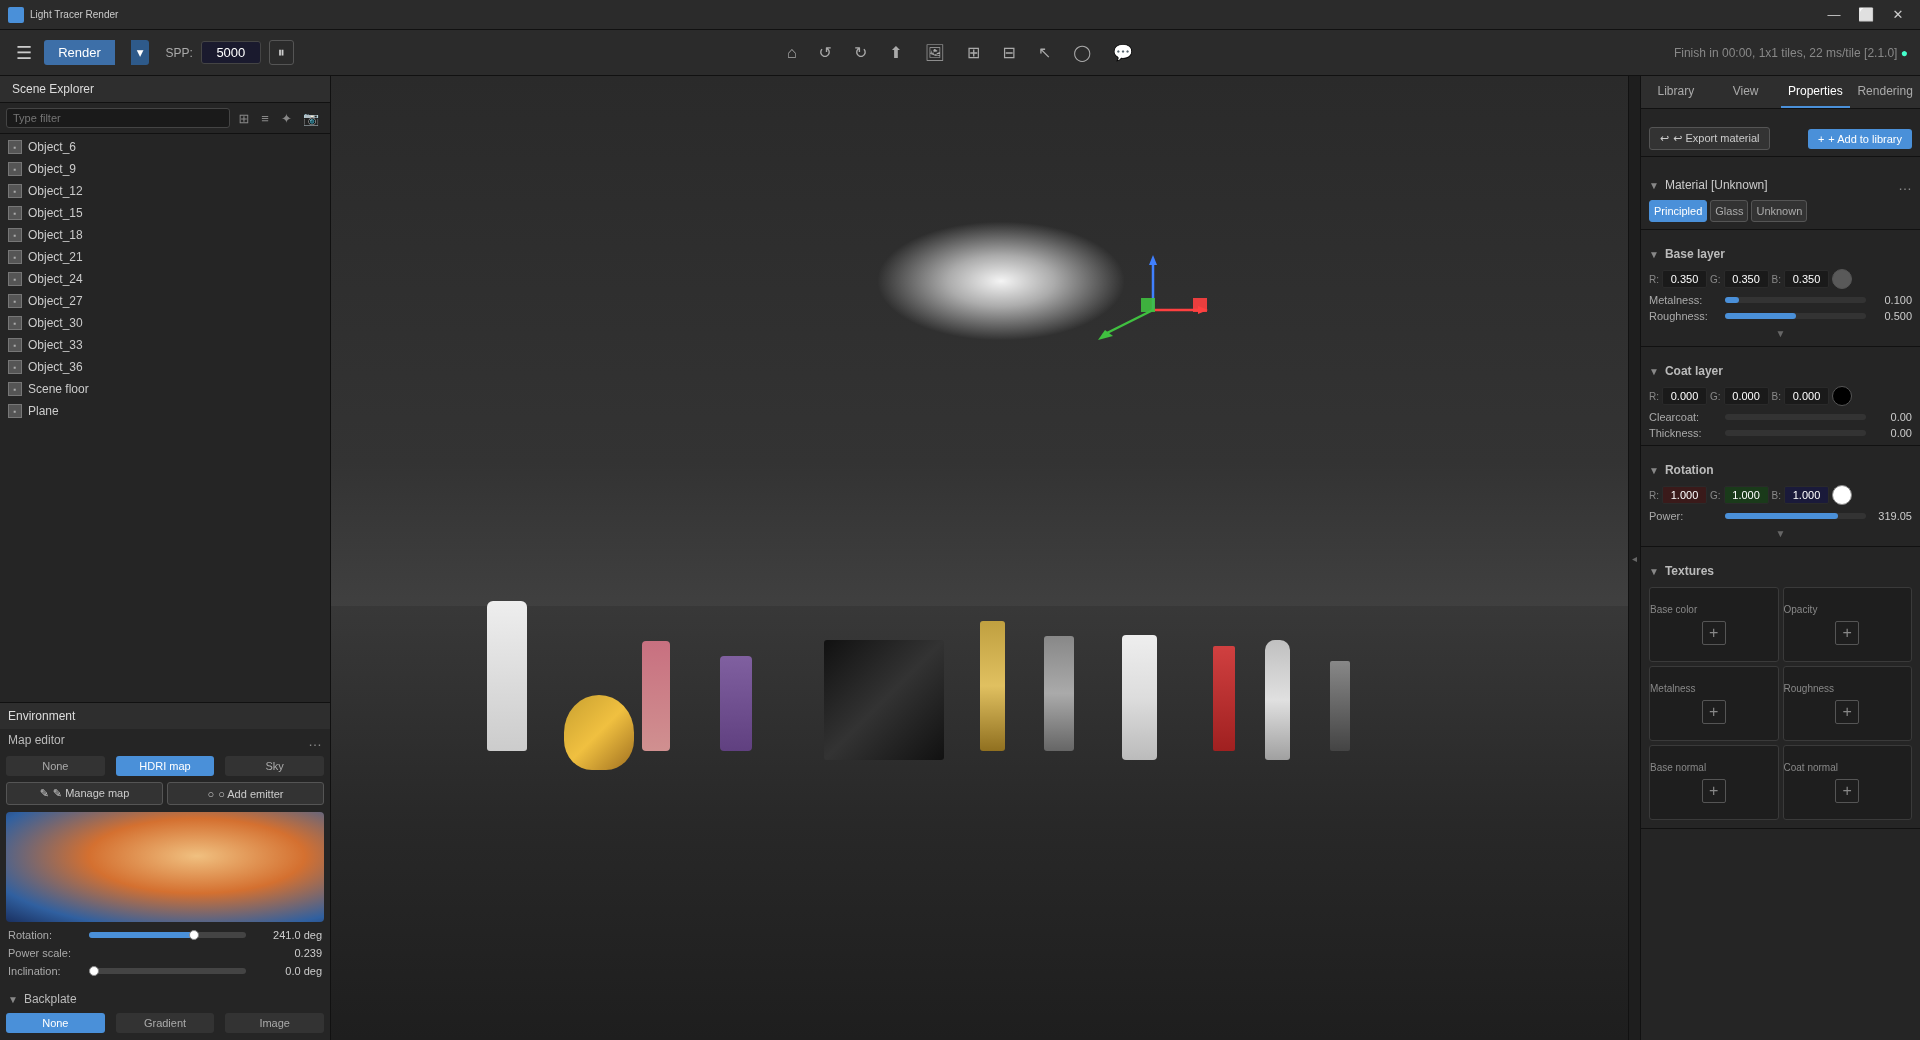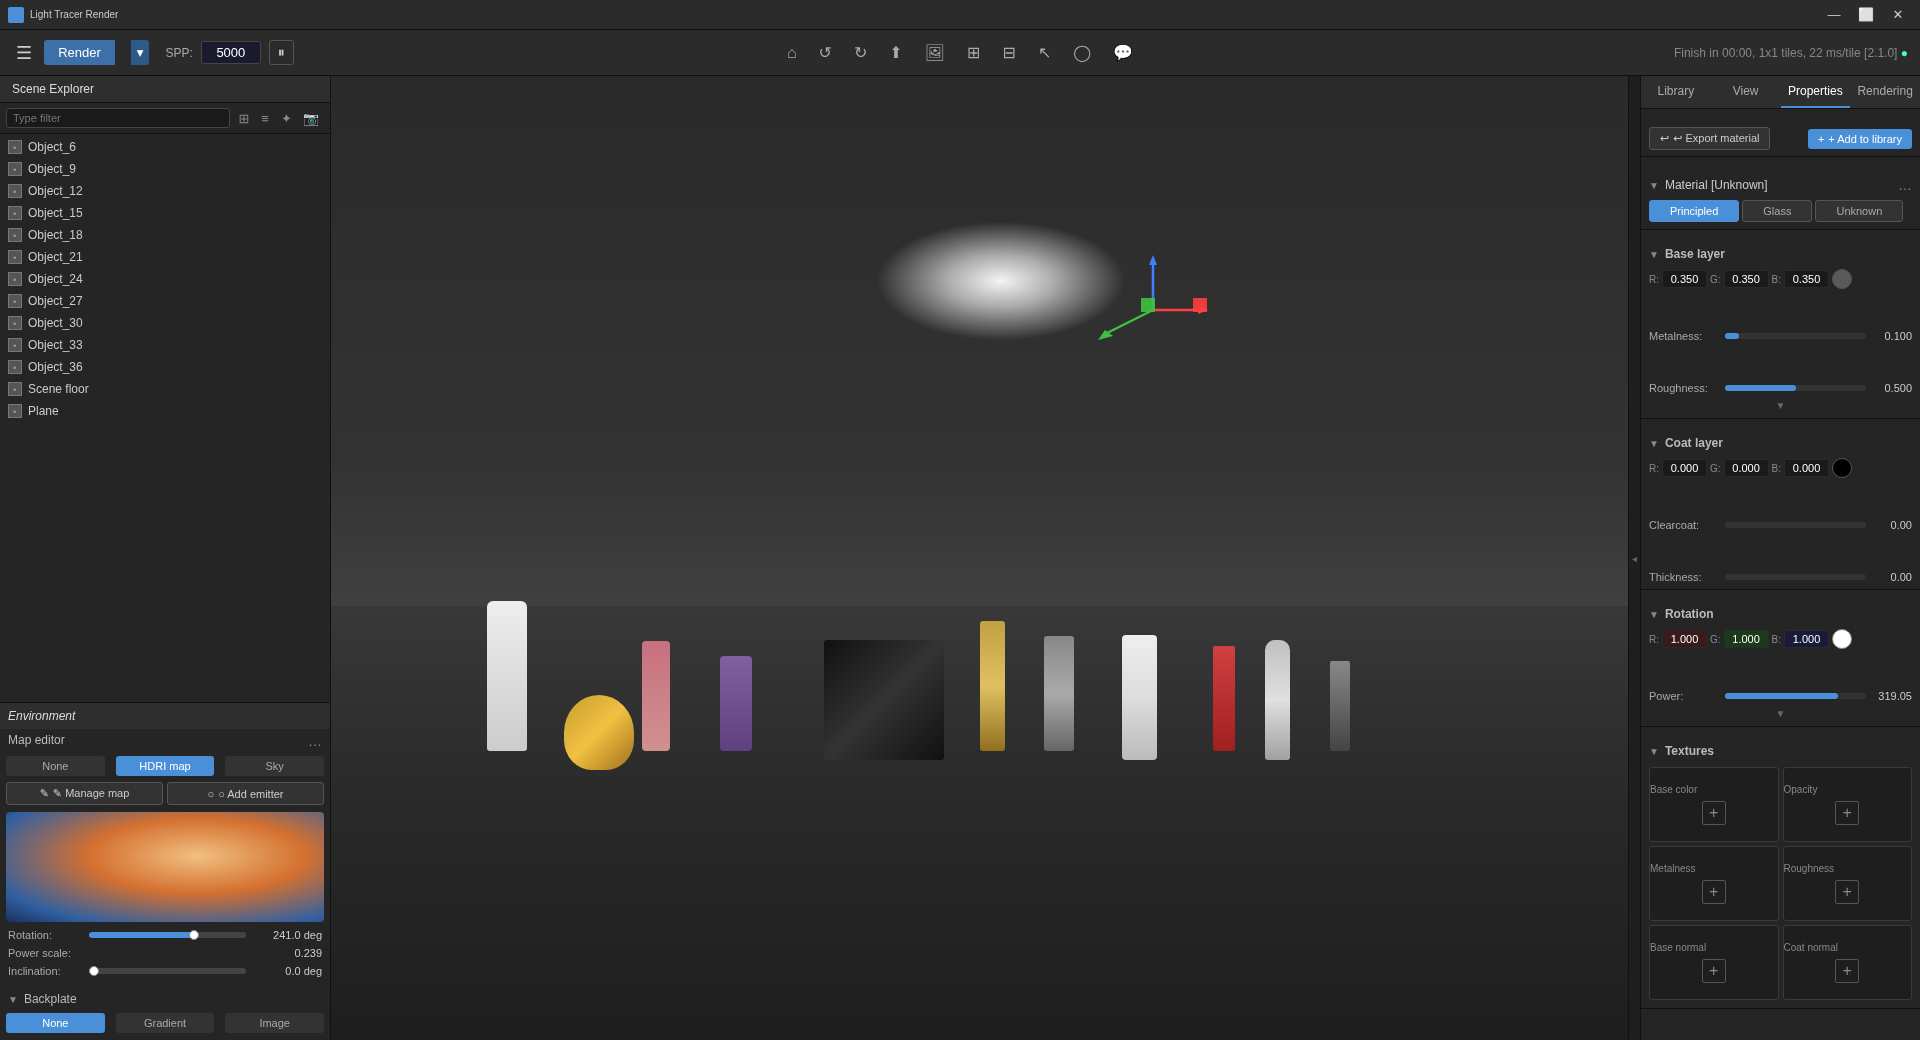--- a/index.html
+++ b/index.html
@@ -165,21 +165,21 @@
       border-top: 1px solid #111;
       background: #252525;
       padding-bottom: 4px;
     }
     .env-header {
       display: flex; align-items: center; justify-content: space-between;
       padding: 6px 8px;
       background: #2e2e2e;
       cursor: pointer;
     }
-    .env-title { font-size: 12px; color: #ddd; font-style: italic; }
+    .env-title { font-size: 12px; color: #ddd; }
     .map-editor-row {
       display: flex; align-items: flex-start; justify-content: space-between;
       padding: 4px 8px;
     }
     .map-editor-label { font-size: 12px; color: #bbb; }
     .map-editor-more { background: none; border: none; color: #888; cursor: pointer; font-size: 14px; }
     .tab-row {
       display: flex; gap: 11px; padding: 3px 6px;
     }
     .tab-btn {
@@ -333,21 +333,21 @@
     .mat-section-title-row {
       display: flex; align-items: center; gap: 6px;
     }
     .mat-section-arrow { color: #888; font-size: 10px; }
     .mat-section-label { font-size: 12px; color: #ccc; }
     .mat-section-more { background: none; border: none; color: #888; cursor: pointer; font-size: 14px; }
     .mat-type-tabs {
       display: flex; gap: 3px; padding: 3px 8px;
     }
     .mat-type-btn {
-      padding: 4px 20px; border: 1px solid #555; cursor: pointer;
+      padding: 4px 4px; border: 1px solid #555; cursor: pointer;
       border-radius: 3px; font-size: 11px; color: #aaa; background: #333;
     }
     .mat-type-btn.active { background: #4a90d9; color: #fff; border-color: #4a90d9; }
 
     
     .prop-section {
       border-bottom: 1px solid #111; padding-bottom: 4px;
     }
     .prop-section-header {
       display: flex; align-items: center; padding: 5px 8px; cursor: pointer;
@@ -365,21 +365,21 @@
       background: #1a6a1a; border: 1px solid #2a2a2a; color: #fff;
       width: 45px; padding: 2px 4px; border-radius: 2px; font-size: 11px; text-align: center;
     }
     .channel-input.r { background: #1a1a1a; }
     .channel-input.g { background: #1a1a1a; }
     .channel-input.b { background: #1a1a1a; }
     .color-swatch {
       width: 20px; height: 20px; border-radius: 50%; border: 1px solid #555; cursor: pointer;
     }
     .prop-slider-row {
-      display: flex; align-items: center; padding: 2px 8px; gap: 6px; margin-top: 36px;
+      display: flex; align-items: center; padding: 2px 8px; gap: 6px;
     }
     .prop-slider-label { font-size: 11px; color: #aaa; width: 70px; flex-shrink: 0; }
     .prop-slider-track {
       flex: 1; height: 6px; background: #333; border-radius: 3px; position: relative;
     }
     .prop-slider-fill {
       height: 100%; background: #4a90d9; border-radius: 3px;
     }
     .prop-slider-value { font-size: 11px; color: #ccc; width: 40px; text-align: right; flex-shrink: 0; }
 

